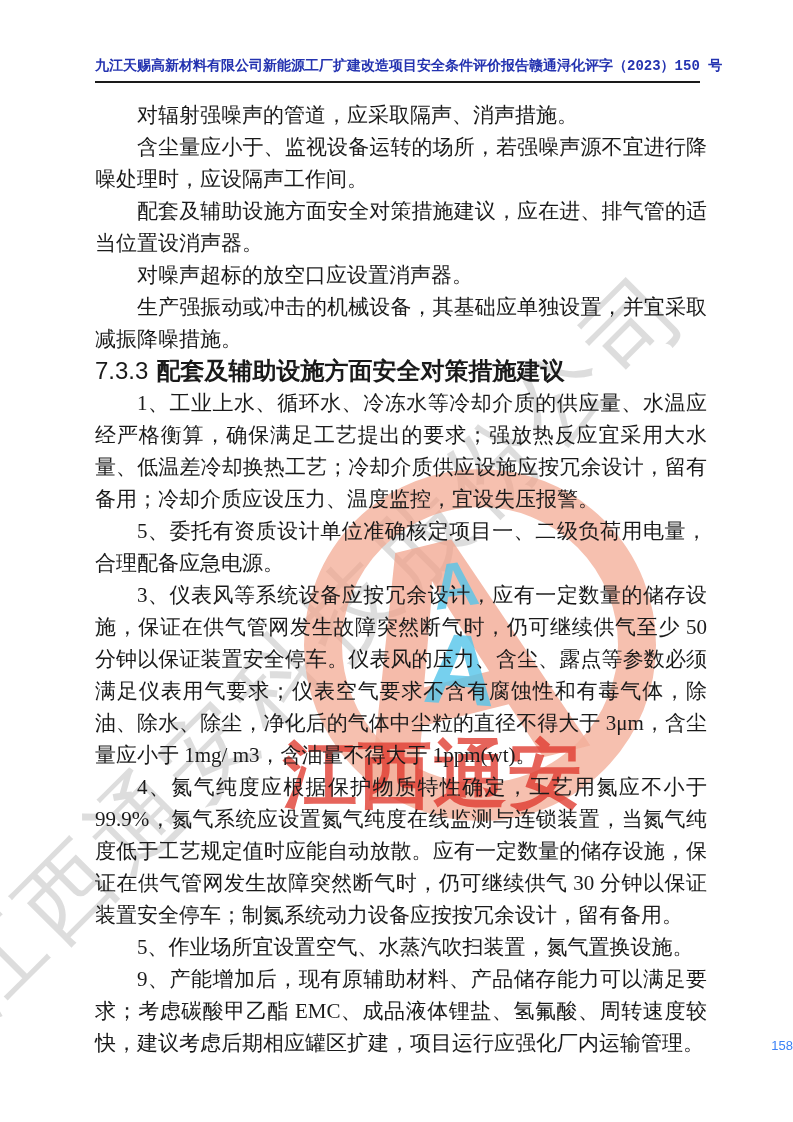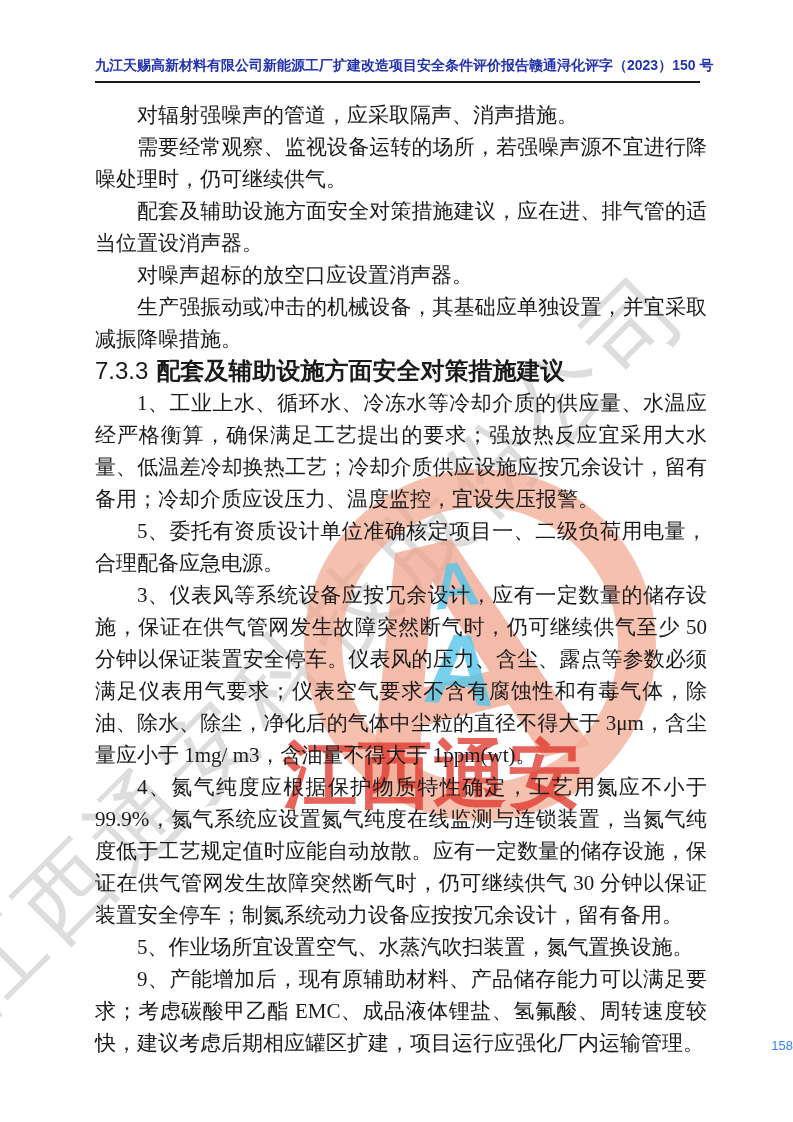--- a/index.html
+++ b/index.html
@@ -51,21 +51,21 @@
     font-family:"Liberation Serif","DejaVu Serif",serif;
     white-space:nowrap;
   }
   
   .header{
     position:relative;z-index:2;
     margin:57px 93px 0 95px;
     display:flex;justify-content:space-between;align-items:baseline;
     border-bottom:2px solid var(--c-rule);
     padding-bottom:6px;
-    font-family:Liberation Sans, sans-serif;
+    font-family:Liberation Mono, monospace;
     font-size:14px;font-weight:600;
     color:var(--c-header);
     white-space:nowrap;
   }
   
   .content{
     position:relative;z-index:2;
     margin:16px 86px 16px 95px;
     font-size:21px;line-height:32px;
     text-align:justify;
@@ -101,21 +101,21 @@
     <div class="wm-red">江西通安</div>
   </div>
 
   <div class="header">
     <span>九江天赐高新材料有限公司新能源工厂扩建改造项目安全条件评价报告</span>
     <span>赣通浔化评字（2023）150 号</span>
   </div>
 
   <div class="content" id="content">
       <p class="para">对辐射强噪声的管道，应采取隔声、消声措施。</p>
-      <p class="para">需要经常观察、监视设备运转的场所，若强噪声源不宜进行降噪处理时，仍可继续供气。</p>
+      <p class="para">含尘量应小于、监视设备运转的场所，若强噪声源不宜进行降噪处理时，应设隔声工作间。</p>
       <p class="para">配套及辅助设施方面安全对策措施建议，应在进、排气管的适当位置设消声器。</p>
       <p class="para">对噪声超标的放空口应设置消声器。</p>
       <p class="para">生产强振动或冲击的机械设备，其基础应单独设置，并宜采取减振降噪措施。</p>
       <h2 class="heading"><span class="hnum">7.3.3</span><span>配套及辅助设施方面安全对策措施建议</span></h2>
       <p class="para">1、工业上水、循环水、冷冻水等冷却介质的供应量、水温应经严格衡算，确保满足工艺提出的要求；强放热反应宜采用大水量、低温差冷却换热工艺；冷却介质供应设施应按冗余设计，留有备用；冷却介质应设压力、温度监控，宜设失压报警。</p>
       <p class="para">5、委托有资质设计单位准确核定项目一、二级负荷用电量，合理配备应急电源。</p>
       <p class="para">3、仪表风等系统设备应按冗余设计，应有一定数量的储存设施，保证在供气管网发生故障突然断气时，仍可继续供气至少 50 分钟以保证装置安全停车。仪表风的压力、含尘、露点等参数必须满足仪表用气要求；仪表空气要求不含有腐蚀性和有毒气体，除油、除水、除尘，净化后的气体中尘粒的直径不得大于 3μm，含尘量应小于 1mg/ m3，含油量不得大于 1ppm(wt)。</p>
       <p class="para">4、氮气纯度应根据保护物质特性确定，工艺用氮应不小于 99.9%，氮气系统应设置氮气纯度在线监测与连锁装置，当氮气纯度低于工艺规定值时应能自动放散。应有一定数量的储存设施，保证在供气管网发生故障突然断气时，仍可继续供气 30 分钟以保证装置安全停车；制氮系统动力设备应按按冗余设计，留有备用。</p>
       <p class="para">5、作业场所宜设置空气、水蒸汽吹扫装置，氮气置换设施。</p>
       <p class="para">9、产能增加后，现有原辅助材料、产品储存能力可以满足要求；考虑碳酸甲乙酯 EMC、成品液体锂盐、氢氟酸、周转速度较快，建议考虑后期相应罐区扩建，项目运行应强化厂内运输管理。</p>

